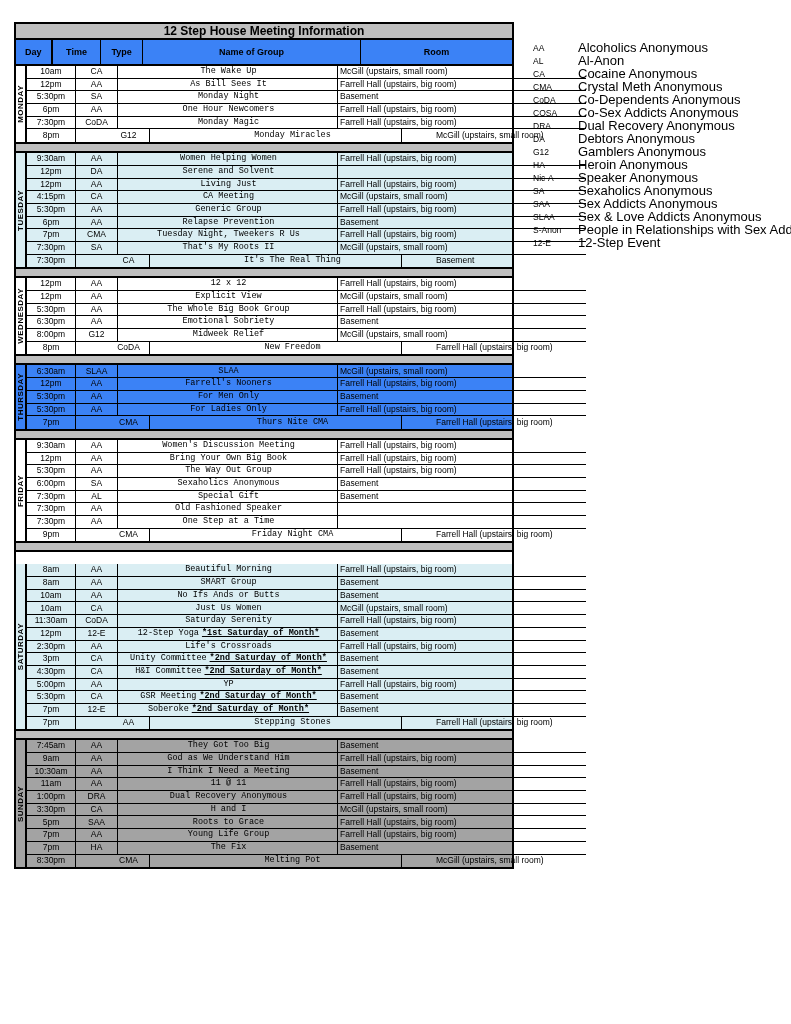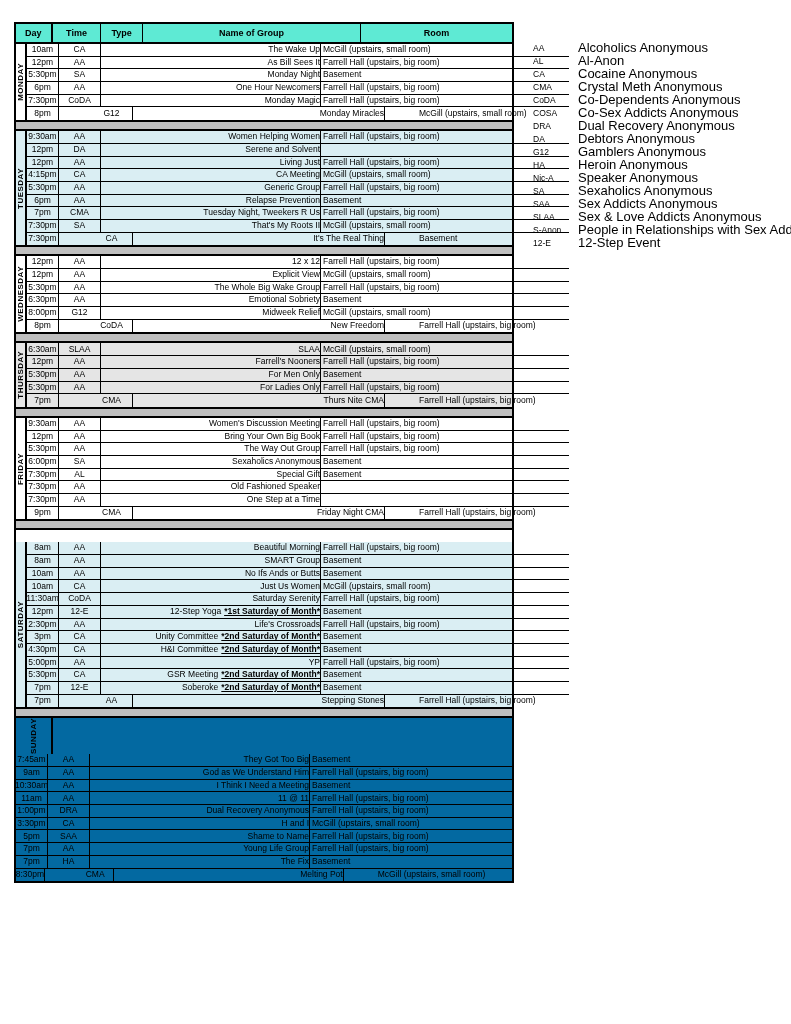--- a/index.html
+++ b/index.html
@@ -5,60 +5,61 @@
   * { margin:0; padding:0; box-sizing:border-box; }
   html,body { width:791px; height:1024px; background:#ffffff;
     font-family:"Liberation Sans", sans-serif; color:#000; }
   .page { position:relative; width:791px; height:1024px; background:#fff; overflow:hidden; }
 
   
   .schedule-table { position:absolute; left:14px; top:22px; width:500px;
     border:2px solid #000; background:#fff; }
   .title-bar { height:16px; background:#BFBFBF; border-bottom:2px solid #000;
     font-size:12px; font-weight:bold; text-align:center; line-height:14px; }
-  .header-row { display:flex; height:20px; background:#5eead4; border-bottom:2px solid #000; }
+  .header-row { display:flex; height:26px; background:#3b82f6; border-bottom:2px solid #000; }
   .hc { display:flex; align-items:center; justify-content:center;
     font-size:9px; font-weight:bold; border-right:1px solid #000; }
   .h-day  { width:37px; border-right:2px solid #000; }
   .h-time { width:49px; }
   .h-type { width:42px; }
   .h-name { width:220px; }
   .h-room { width:152px; border-right:none; }
 
   .day-group { display:flex; }
   .day-cell { width:37px; border-right:2px solid #000;
     display:flex; align-items:center; justify-content:center; overflow:visible; }
   .day-label { writing-mode:vertical-rl; transform:rotate(180deg);
     font-size:8px; font-weight:bold; letter-spacing:0.5px; white-space:nowrap; }
   .rows { flex:1; display:flex; flex-direction:column; }
   .m-row { display:flex; height:12.7px; border-bottom:1px solid #000; }
   .m-row:last-child { border-bottom:none;gap:32px; }
   .cell { font-size:8.5px; line-height:11.5px; white-space:nowrap; overflow:hidden;
     border-right:1px solid #000; display:flex; align-items:center; }
-  .c-time { width:32px; justify-content:center; }
+  .c-time { width:49px; justify-content:center; }
   .c-type { width:42px; justify-content:center; }
-  .c-name { width:220px; padding-left:2px; justify-content:flex-end; }
+  .c-name { width:220px; padding-left:2px; justify-content:center;font-family:Liberation Mono, monospace; }
   .c-room { width:152px; padding-left:2px; justify-content:flex-start; border-right:none; }
   .note { font-weight:bold; text-decoration:underline; margin-left:3px; }
 
   .day-separator { height:11px; background:#BFBFBF;
     border-top:2px solid #000; border-bottom:2px solid #000; }
 
   
   .legend { position:absolute; left:533px; top:41px; }
   .legend-item { display:flex; height:13px; align-items:center; }
   .legend-abbr { width:45px; font-size:8.5px; }
   .legend-desc { font-size:13px; white-space:nowrap; }
 </style>
 </head>
 <body>
 
 <div class="page">
 
   <div class="schedule-table">
+    <div class="title-bar">12 Step House Meeting Information</div>
     <div class="header-row">
       <div class="hc h-day">Day</div>
       <div class="hc h-time">Time</div>
       <div class="hc h-type">Type</div>
       <div class="hc h-name">Name of Group</div>
       <div class="hc h-room">Room</div>
     </div>
     <div id="day-groups">
         <div class="day-group" style="background: rgb(255, 255, 255);">
           <div class="day-cell">
@@ -214,21 +215,21 @@
               <div class="cell c-type">AA</div>
               <div class="cell c-name">
                 <span>Explicit View</span>
               </div>
               <div class="cell c-room">McGill (upstairs, small room)</div>
             </div>
             <div class="m-row">
               <div class="cell c-time">5:30pm</div>
               <div class="cell c-type">AA</div>
               <div class="cell c-name">
-                <span>The Whole Big Wake Group</span>
+                <span>The Whole Big Book Group</span>
               </div>
               <div class="cell c-room">Farrell Hall (upstairs, big room)</div>
             </div>
             <div class="m-row">
               <div class="cell c-time">6:30pm</div>
               <div class="cell c-type">AA</div>
               <div class="cell c-name">
                 <span>Emotional Sobriety</span>
               </div>
               <div class="cell c-room">Basement</div>
@@ -245,21 +246,21 @@
               <div class="cell c-time">8pm</div>
               <div class="cell c-type">CoDA</div>
               <div class="cell c-name">
                 <span>New Freedom</span>
               </div>
               <div class="cell c-room">Farrell Hall (upstairs, big room)</div>
             </div>
           </div>
         </div>
         <div class="day-separator" style="background: rgb(191, 191, 191);"></div>
-        <div class="day-group" style="background: #e5e5e5;">
+        <div class="day-group" style="background: #3b82f6;">
           <div class="day-cell">
             <span class="day-label">THURSDAY</span>
           </div>
           <div class="rows">
             <div class="m-row">
               <div class="cell c-time">6:30am</div>
               <div class="cell c-type">SLAA</div>
               <div class="cell c-name">
                 <span>SLAA</span>
               </div>
@@ -482,21 +483,21 @@
               <div class="cell c-time">7pm</div>
               <div class="cell c-type">AA</div>
               <div class="cell c-name">
                 <span>Stepping Stones</span>
               </div>
               <div class="cell c-room">Farrell Hall (upstairs, big room)</div>
             </div>
           </div>
         </div>
         <div class="day-separator" style="background: rgb(191, 191, 191);"></div>
-        <div class="day-group" style="background: #0369a1; flex-direction: column;">
+        <div class="day-group" style="background: #a3a3a3;">
           <div class="day-cell">
             <span class="day-label">SUNDAY</span>
           </div>
           <div class="rows">
             <div class="m-row">
               <div class="cell c-time">7:45am</div>
               <div class="cell c-type">AA</div>
               <div class="cell c-name">
                 <span>They Got Too Big</span>
               </div>
@@ -539,21 +540,21 @@
               <div class="cell c-type">CA</div>
               <div class="cell c-name">
                 <span>H and I</span>
               </div>
               <div class="cell c-room">McGill (upstairs, small room)</div>
             </div>
             <div class="m-row">
               <div class="cell c-time">5pm</div>
               <div class="cell c-type">SAA</div>
               <div class="cell c-name">
-                <span>Shame to Name</span>
+                <span>Roots to Grace</span>
               </div>
               <div class="cell c-room">Farrell Hall (upstairs, big room)</div>
             </div>
             <div class="m-row">
               <div class="cell c-time">7pm</div>
               <div class="cell c-type">AA</div>
               <div class="cell c-name">
                 <span>Young Life Group</span>
               </div>
               <div class="cell c-room">Farrell Hall (upstairs, big room)</div>

